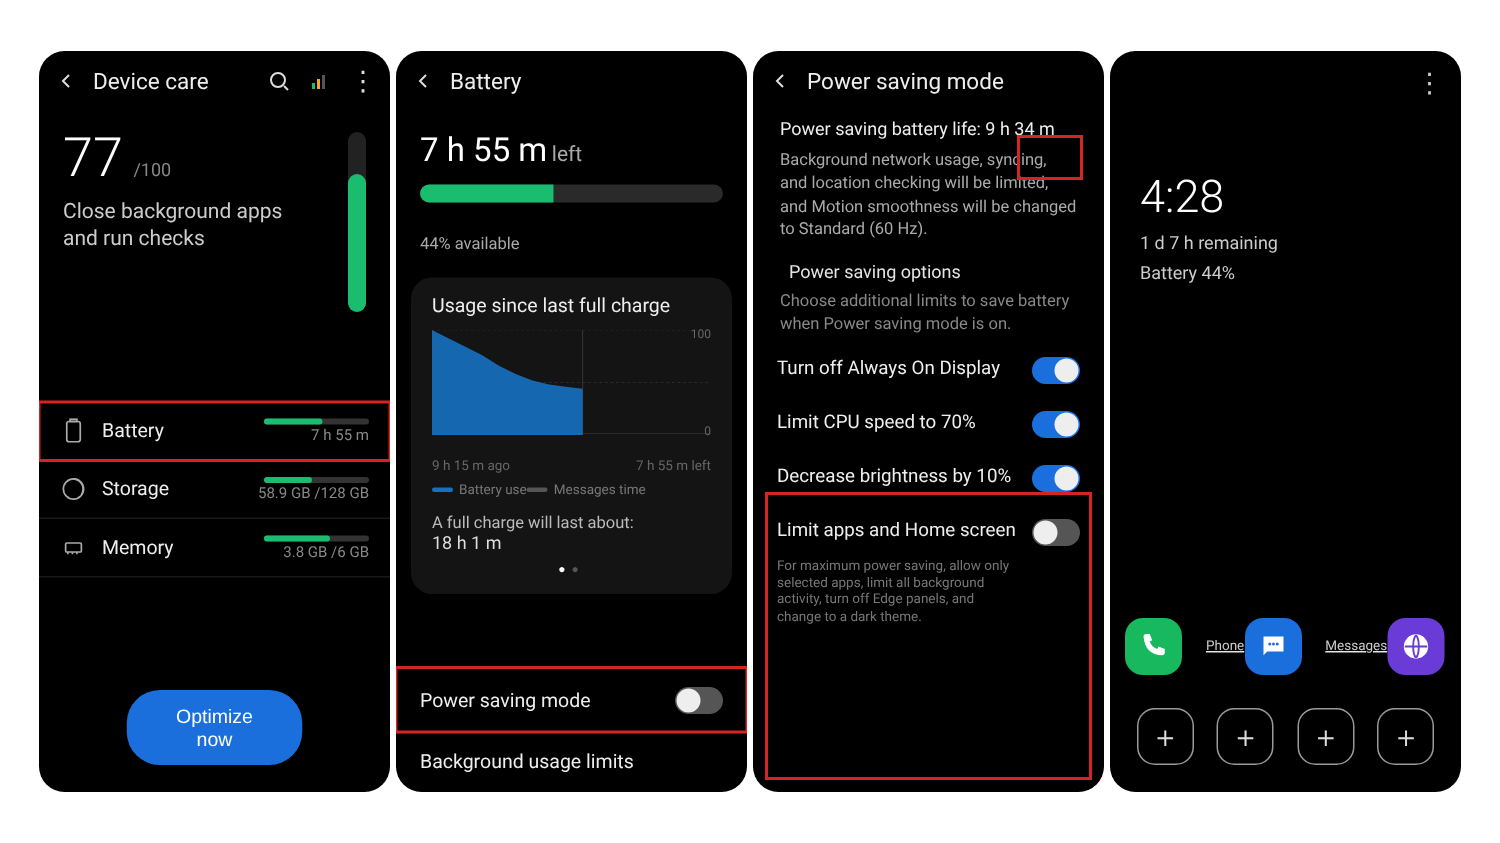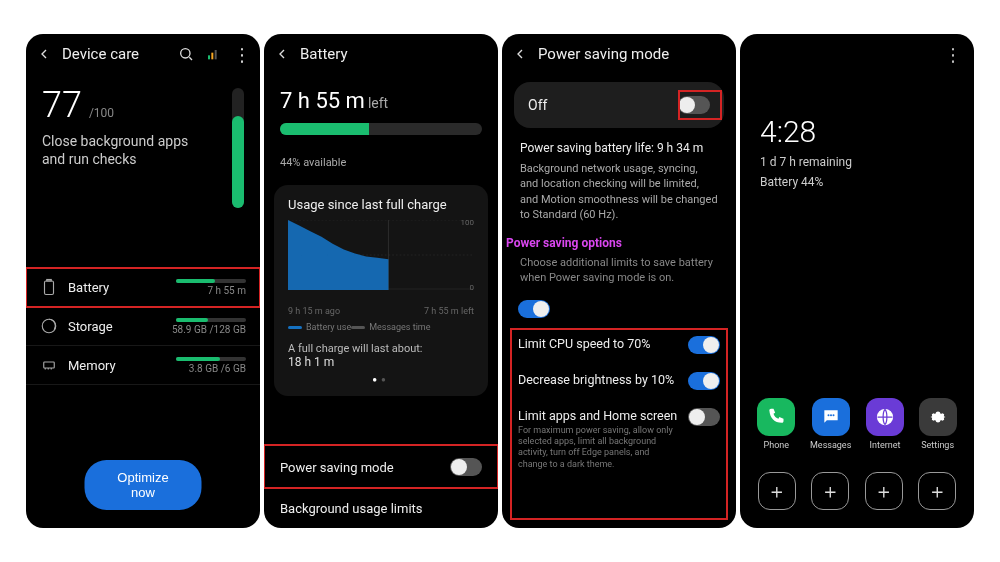--- a/index.html
+++ b/index.html
@@ -86,34 +86,34 @@
   .toggle .knob { position:absolute; top:1px; width:16px; height:16px; background:#eee; border-radius:50%; }
   .toggle.off .knob { left:1px; }
   .toggle.on { background:#1a6fdc; }
   .toggle.on .knob { right:1px; }
 
   
   .status-card { background:#1e1e1e; margin:8px 12px; border-radius:16px; padding:14px; display:flex; align-items:center; }
   .status-card .s { flex:1; font-size:14px; color:#eee; }
   .info-block { padding: 4px 18px 8px 18px; font-size:11px; color:#aaa; line-height:1.4; }
   .info-block .h { font-size:12px; color:#eee; margin-bottom:4px; }
-  .sect-title { padding: 6px 4px; font-size:12px; color:#d946ef;font-weight:bold; }
+  .sect-title { padding: 6px 24px; font-size:12px; color:#e5e5e5; }
   .sect-sub { padding: 0 18px 6px 18px; font-size:11px; color:#888; line-height:1.3;}
   .sw-row { display:flex; align-items:flex-start; padding:9px 16px; gap:8px; }
   .sw-row .txt { flex:1; }
   .sw-row .t1 { font-size:12.5px; color:#eee; }
-  .sw-row .t2 { font-size:9px; color:#777; line-height:1.25; margin-top:2px;}
+  .sw-row .t2 { font-size:9px; color:#777; line-height:1.25; margin-top:12px;}
 
   
   .more-dots { position:absolute; top:10px; right:12px; color:#ccc; font-size:18px; }
   .clock { padding: 80px 20px 0 20px; }
   .time { font-size: 30px; color:#fff; font-weight:300; }
   .rem { font-size:12px; color:#ccc; margin-top:6px; }
   .dock { position:absolute; bottom: 78px; left:0; right:0; display:flex; justify-content:space-around; padding:0 10px;}
-  .app { display:flex; flex-direction:column; align-items:center; gap:4px; }
+  .app { display:flex; align-items:center; gap:16px;text-decoration:underline; }
   .app .ic { width:38px; height:38px; border-radius:12px; display:flex; align-items:center; justify-content:center; }
   .app .nm { font-size:9px; color:#ccc; }
   .plusrow { position:absolute; bottom:18px; left:0; right:0; display:flex; justify-content:space-around; padding:0 10px;}
   .plus { width:38px; height:38px; border:1.5px solid #999; border-radius:12px; display:flex; align-items:center; justify-content:center; color:#ddd; font-size:20px; font-weight:300;}
   .hl-box { position:absolute; border:2px solid #d42424; pointer-events:none; }
 </style>
 </head>
 <body>
 
 <div class="row">
@@ -267,38 +267,35 @@
   <div class="phone" style="position:relative;">
     <div class="hdr">
       <div class="ico back">
         <svg viewBox="0 0 24 24" fill="none" stroke="currentColor" stroke-width="2">
             <path d="M15 18l-6-6 6-6"></path>
           </svg>
       </div>
       <div class="title">Power saving mode</div>
     </div>
 
-    <div class="status-card">
-      <div class="s">Off</div>
-      <div class="toggle off">
-          <div class="knob"></div>
-        </div>
-    </div>
     <div class="hl-box" style="top:56px; right:14px; width:44px; height:30px;"></div>
 
     <div class="info-block">
       <div class="h">Power saving battery life: 9 h 34 m</div>
       <div>Background network usage, syncing, and location checking will be limited, and Motion smoothness will be changed to Standard (60 Hz).</div>
     </div>
 
     <div class="sect-title">Power saving options</div>
     <div class="sect-sub">Choose additional limits to save battery when Power saving mode is on.</div>
 
     <div id="sw-container" style="position:relative;">
         <div class="sw-row">
+          <div class="txt">
+            <div class="t1">Turn off Always On Display</div>
+          </div>
           <div class="toggle on">
             <div class="knob"></div>
           </div>
         </div>
         <div class="sw-row">
           <div class="txt">
             <div class="t1">Limit CPU speed to 70%</div>
           </div>
           <div class="toggle on">
             <div class="knob"></div>

